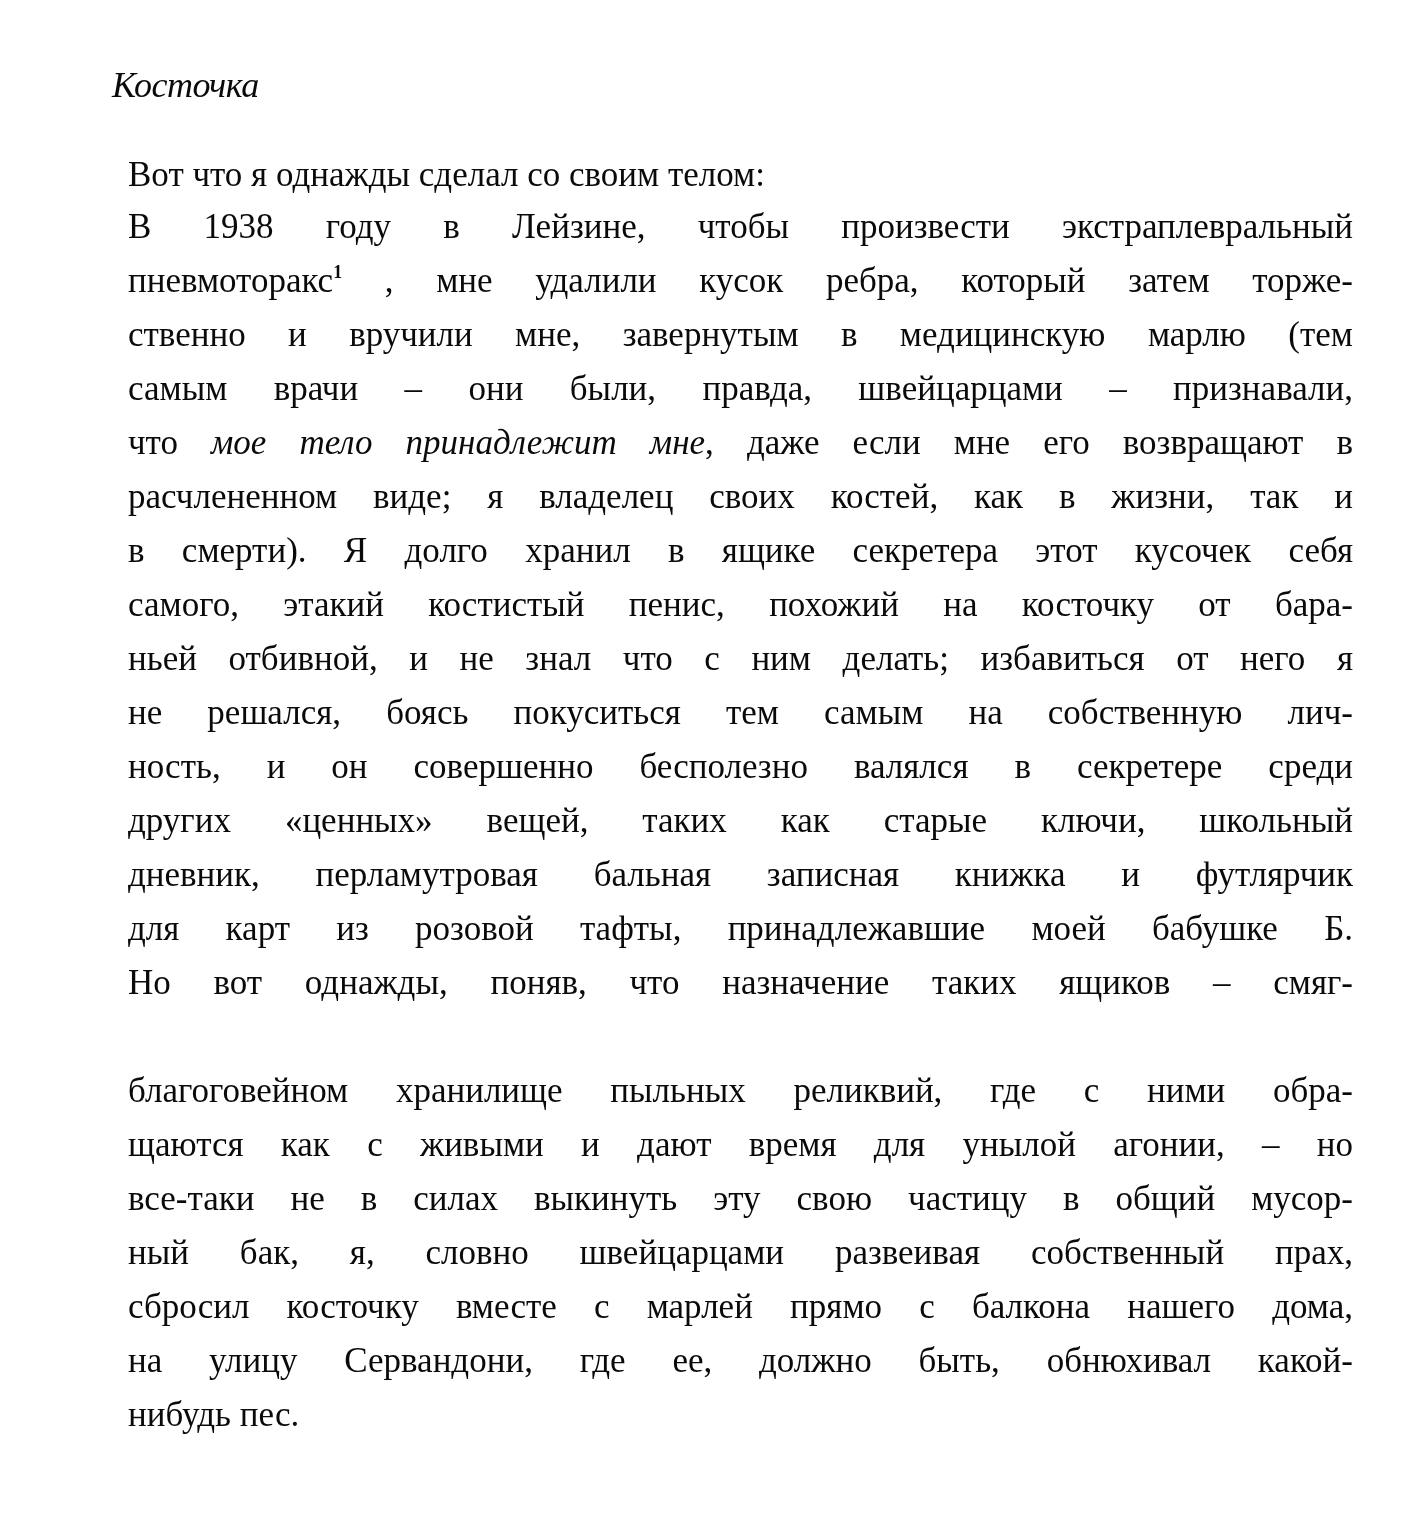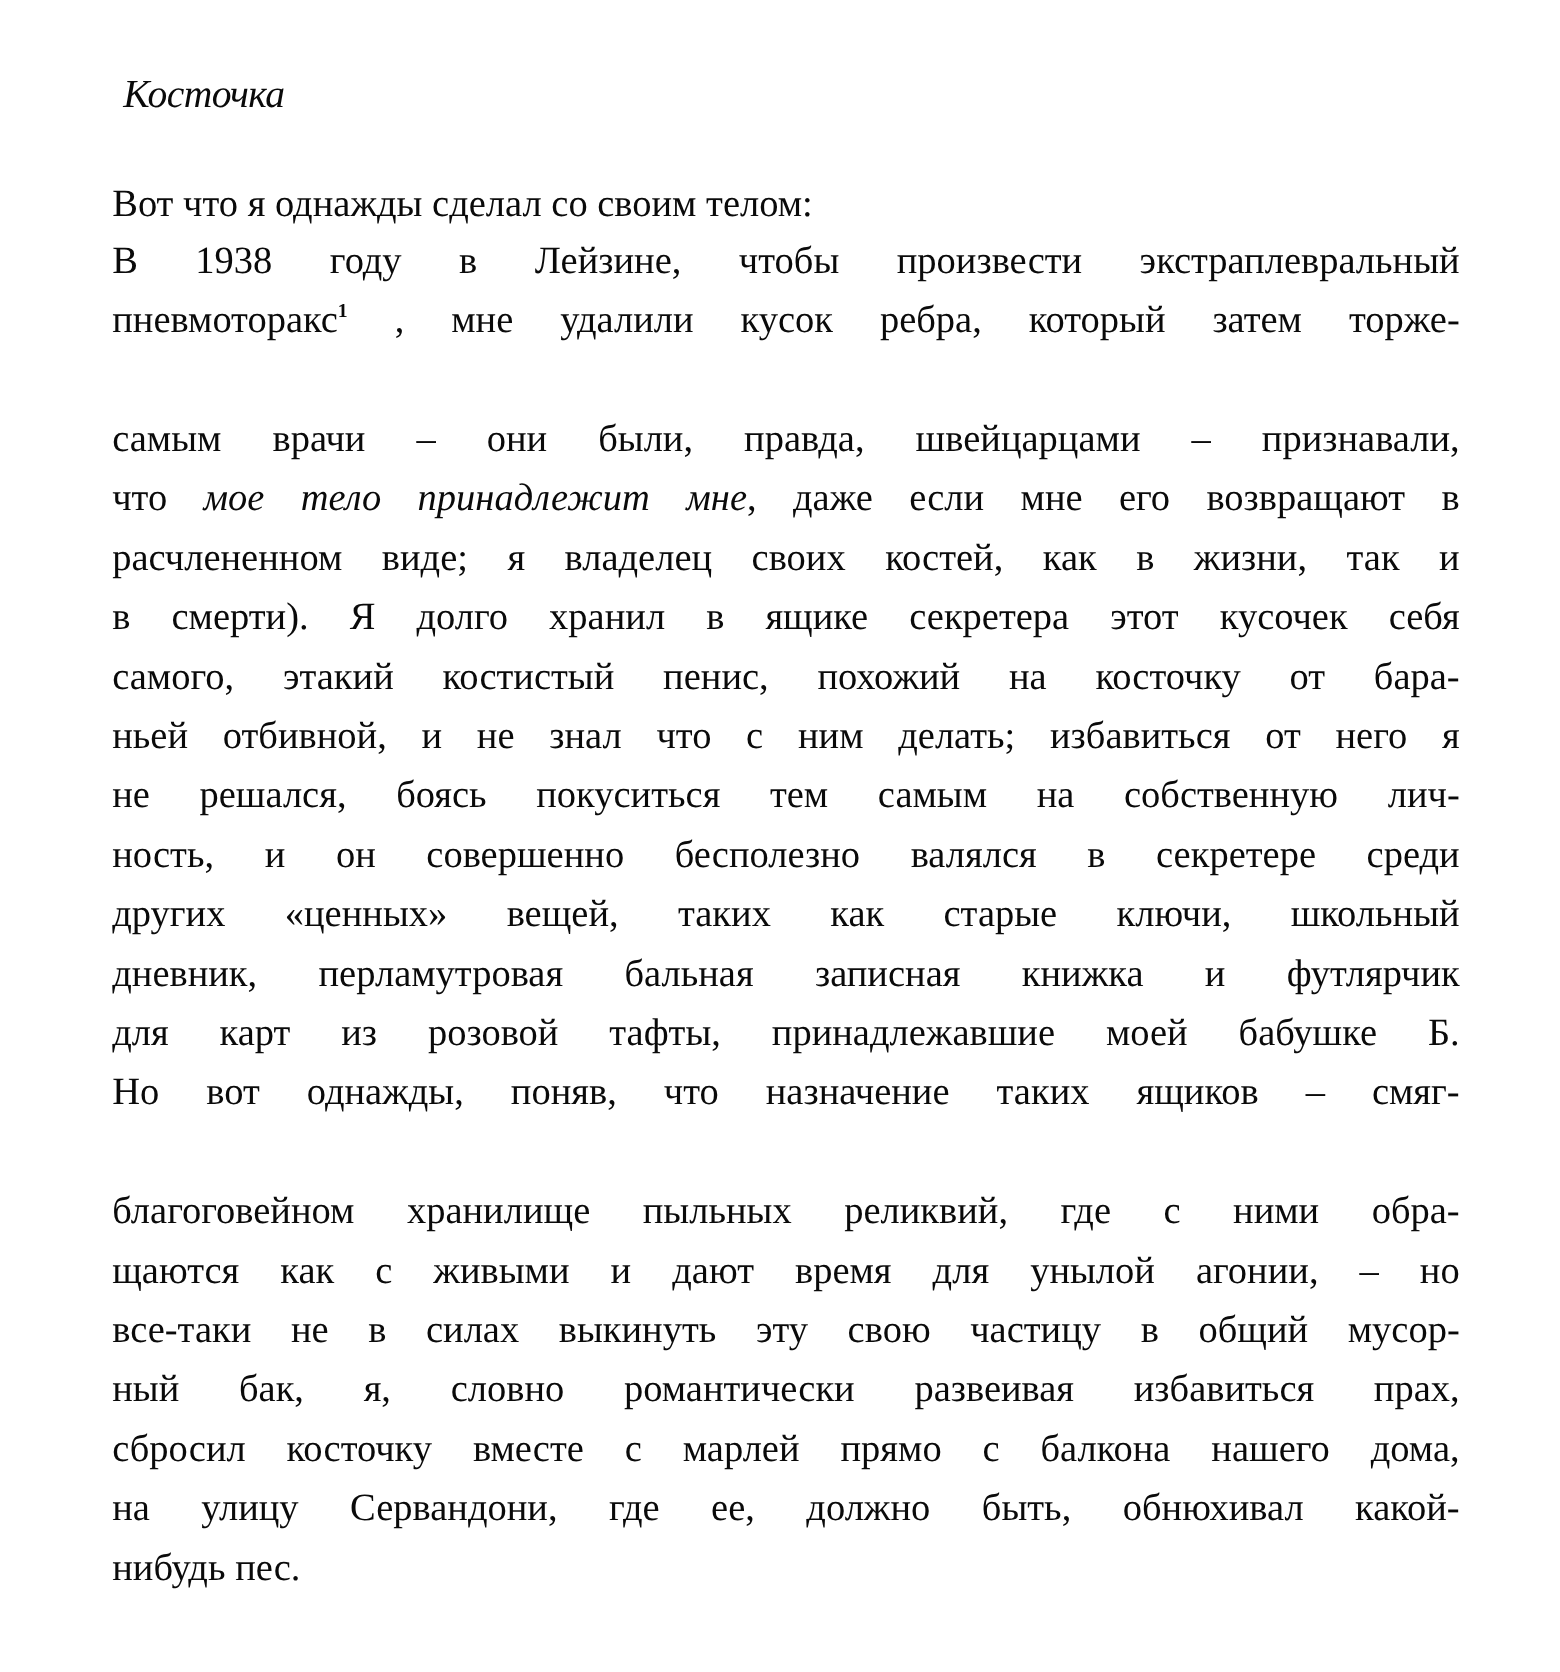--- a/index.html
+++ b/index.html
@@ -8,60 +8,60 @@
     position: absolute; left: 0; top: 0; width: 1242px; height: 1520px;
     background: #ffffff; color: #0a0a0a;
     font-family: "Liberation Serif", "DejaVu Serif", serif;
   }
   .heading {
     position: absolute; left: 112px; top: 60px;
     font-size: 36px; font-style: italic; line-height: 50px;
     letter-spacing: -0.5px;
   }
   .line {
-    position: absolute; left: 102px; width: 1225px;
+    position: absolute; left: 128px; width: 1225px;
     font-size: 35px; line-height: 50px; height: 50px;
     white-space: nowrap;
     text-align: justify; text-align-last: justify;
     transform-origin: left center;
-    margin-top: 10px;
   }
   .line.last { text-align-last: left; }
   .line.first-intro { text-align-last: left; }
   .line em { font-style: italic; }
   .line sup { font-size: 18px; vertical-align: 14px; line-height: 0; font-weight: bold; }
 </style>
 </head>
 <body>
 
 <div class="page">
 
   <div class="heading">Косточка</div>
 
   <div class="line first-intro" style="top:150px;">Вот что я однажды сделал со своим телом:</div>
 
   <div class="line" style="top:202px;">В 1938 году в Лейзине, чтобы произвести экстраплевральный</div>
 
   <div class="line" style="top:256px;"><span>пневмоторакс</span><sup>1</sup><span> , мне удалили кусок ребра, который затем торже-</span></div>
 
+  <div class="line" style="top:310px;">ственно и вручили мне, завернутым в медицинскую марлю (тем</div>
   <div class="line" style="top:364px;">самым врачи – они были, правда, швейцарцами – признавали,</div>
 
   <div class="line" style="top:418px;"><span>что </span><em>мое тело принадлежит мне</em><span>, даже если мне его возвращают в</span></div>
 
   <div class="line" style="top:472px;">расчлененном виде; я владелец своих костей, как в жизни, так и</div>
   <div class="line" style="top:526px;">в смерти). Я долго хранил в ящике секретера этот кусочек себя</div>
   <div class="line" style="top:580px;">самого, этакий костистый пенис, похожий на косточку от бара-</div>
   <div class="line" style="top:688px;">не решался, боясь покуситься тем самым на собственную лич-</div>
   <div class="line" style="top:634px;">ньей отбивной, и не знал что с ним делать; избавиться от него я</div>
   <div class="line" style="top:742px;">ность, и он совершенно бесполезно валялся в секретере среди</div>
   <div class="line" style="top:796px;">других «ценных» вещей, таких как старые ключи, школьный</div>
   <div class="line" style="top:850px;">дневник, перламутровая бальная записная книжка и футлярчик</div>
   <div class="line" style="top:904px;">для карт из розовой тафты, принадлежавшие моей бабушке Б.</div>
   <div class="line" style="top:958px;">Но вот однажды, поняв, что назначение таких ящиков – смяг-</div>
   <div class="line" style="top:1066px;">благоговейном хранилище пыльных реликвий, где с ними обра-</div>
   <div class="line" style="top:1120px;">щаются как с живыми и дают время для унылой агонии, – но</div>
   <div class="line" style="top:1174px;">все-таки не в силах выкинуть эту свою частицу в общий мусор-</div>
-  <div class="line" style="top:1228px;">ный бак, я, словно романтически развеивая избавиться прах,</div>
+  <div class="line" style="top:1228px;">ный бак, я, словно швейцарцами развеивая собственный прах,</div>
   <div class="line" style="top:1282px;">сбросил косточку вместе с марлей прямо с балкона нашего дома,</div>
   <div class="line" style="top:1336px;">на улицу Сервандони, где ее, должно быть, обнюхивал какой-</div>
   <div class="line last" style="top:1390px;">нибудь пес.</div>
 
 </div>
 
 </body></html>

